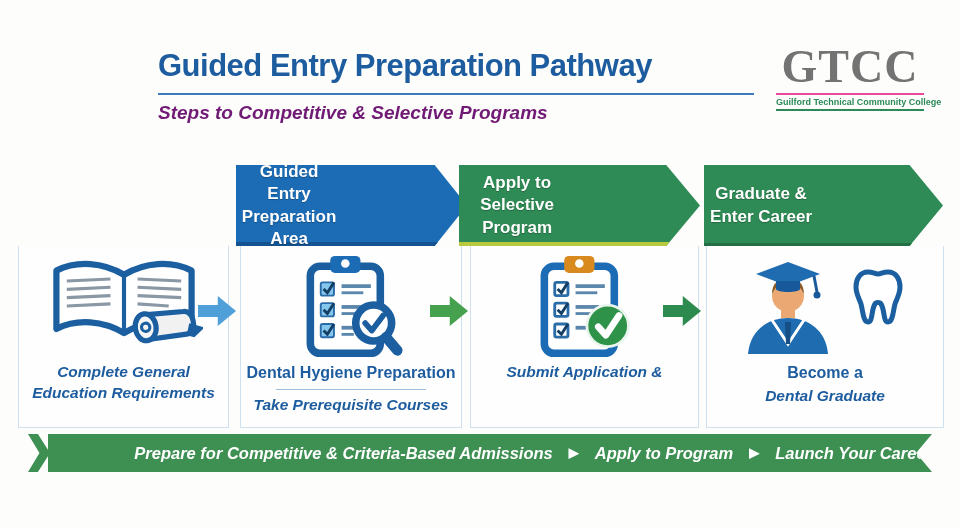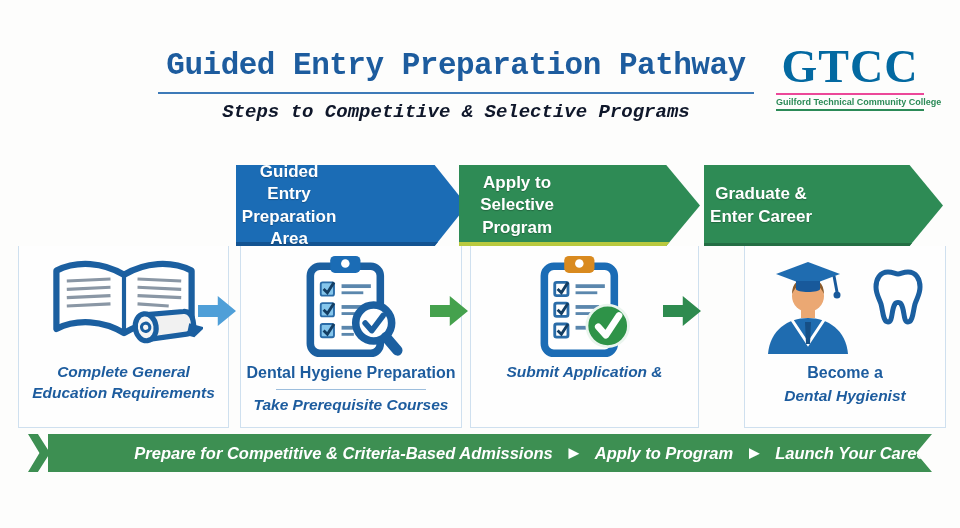--- a/index.html
+++ b/index.html
@@ -1,27 +1,27 @@
 <!DOCTYPE html>
 <html><head>
 <meta charset="utf-8">
 <style>
   html,body{margin:0;padding:0;background:#ffffff;}
   .canvas{position:relative;width:960px;height:528px;background:#fdfdfc;overflow:hidden;
           font-family:"Liberation Sans",sans-serif;}
 
   
-  .title-wrap{position:absolute;left:158px;top:48px;width:596px;text-align:center;font-family:Liberation Mono, monospace;}
+  .title-wrap{position:absolute;left:158px;top:48px;width:596px;text-align:left;}
   .title{margin:0;font-size:31px;font-weight:bold;color:#1d5c9e;letter-spacing:-0.5px;}
   .title-rule{margin:9px auto 0;width:100%;height:2px;background:#3d7ab8;}
-  .subtitle{margin-top:7px;font-size:19px;font-weight:bold;font-style:italic;color:#0f172a;}
+  .subtitle{margin-top:7px;font-size:19px;font-weight:bold;font-style:italic;color:#701a75;}
 
   .logo{position:absolute;left:776px;top:44px;width:148px;text-align:center;}
   .logo-acronym{font-family:"Liberation Serif",serif;font-weight:bold;font-size:46px;
-                line-height:1.02;color:#0369a1;letter-spacing:1px;}
+                line-height:1.02;color:#737373;letter-spacing:1px;}
   .logo-name{margin-top:2px;font-size:9px;font-weight:bold;color:#2b8a57;white-space:nowrap;
              border-top:2px solid #ec4899;border-bottom:2px solid #2b8a57;padding:2px 0;}
 
   
   .banner{position:absolute;top:165px;height:81px;display:flex;align-items:center;justify-content:center;
           clip-path:polygon(0 0,86% 0,100% 50%,86% 100%,0 100%);padding-right:13%;box-sizing:border-box;
           color:#fff;font-weight:bold;font-size:17px;text-align:center;line-height:1.3;
           text-shadow:0 1px 1px rgba(0,0,0,0.25);}
   .banner span{display:block;}
   .banner-blue{background:#1b6cb5;box-shadow:inset 0 -4px 0 #135391;}
@@ -31,21 +31,21 @@
   .b2{left:236px;width:231px;}
   .b3{left:459px;width:241px;}
   .b4{left:704px;width:239px;}
 
   
   .card{position:absolute;top:246px;height:182px;background:#fefefe;border:1px solid #cfe0ef;border-top:none;
         box-sizing:border-box;display:flex;flex-direction:column;align-items:center;}
   .c1{left:18px;width:211px;}
   .c2{left:240px;width:222px;}
   .c3{left:470px;width:229px;}
-  .c4{left:744px;width:202px;}
+  .c4{left:706px;width:238px;}
   .icon-box{height:112px;display:flex;align-items:center;justify-content:center;margin-top:4px;}
 
   .caption{color:#1d5c9e;text-align:center;line-height:1.35;}
   .cap-italic{font-style:italic;font-weight:bold;font-size:15.5px;}
   .cap-bold{font-weight:bold;font-size:16px;}
   .cap-rule{width:150px;height:1px;background:#9dbedd;margin:5px auto;}
   .cap-sub{font-style:italic;font-weight:bold;font-size:15.5px;margin-top:2px;}
 
   
   .flow-arrow{position:absolute;top:293px;width:38px;height:36px;z-index:5;
@@ -202,21 +202,21 @@
           <line x1="84" y1="22" x2="87" y2="38" stroke="#18599b" stroke-width="3"></line>
           <circle cx="87" cy="41" r="3.5" fill="#18599b"></circle>
         </g>
         <g transform="translate(124,14)">
           <path d="M14 4 C6 4 2 11 2 19 C2 26 5 30 7 36 C9 43 9 54 14 54 C19 54 17 42 21 36 C22 34 26 34 27 36 C31 42 29 54 34 54 C39 54 39 43 41 36 C43 30 46 26 46 19 C46 11 42 4 34 4 C29 4 27 6 24 6 C21 6 19 4 14 4 Z" fill="#ffffff" stroke="#1b5fa0" stroke-width="5" stroke-linejoin="round"></path>
         </g>
       </svg>
     </div>
     <div class="caption">
       <div class="cap-bold">Become a</div>
-      <div class="cap-sub">Dental Hygienist</div>
+      <div class="cap-sub">Dental Graduate</div>
     </div>
   </div>
 
   <div class="flow-arrow fa1"></div>
   <div class="flow-arrow fa2"></div>
   <div class="flow-arrow fa3"></div>
 
   <div class="ribbon-chevron"></div>
   <div class="ribbon">
     <span>Prepare for Competitive &amp; Criteria-Based Admissions</span>

